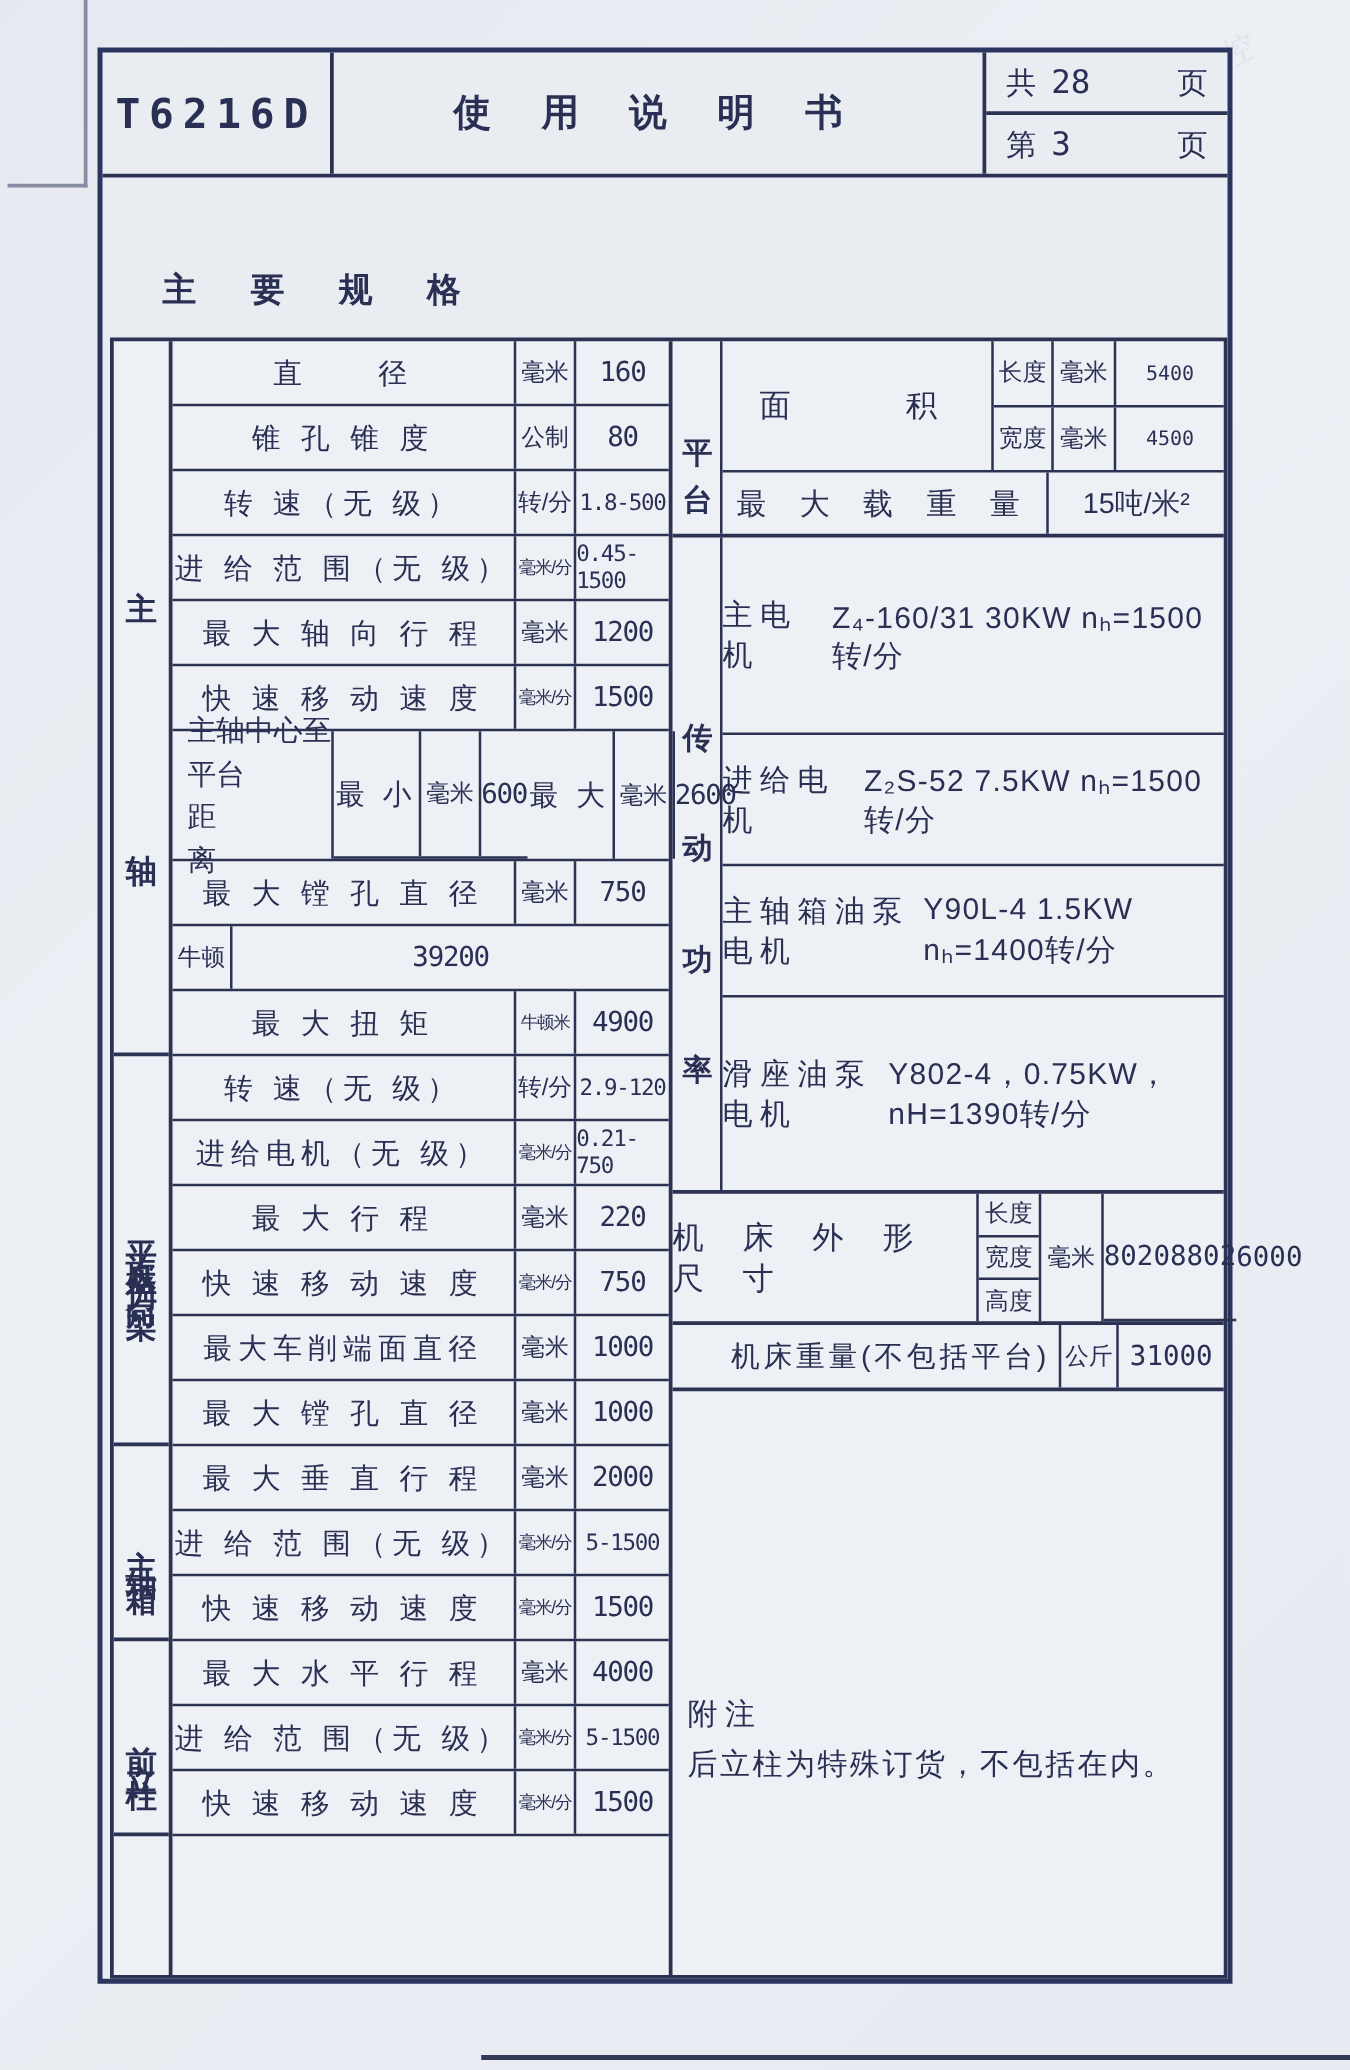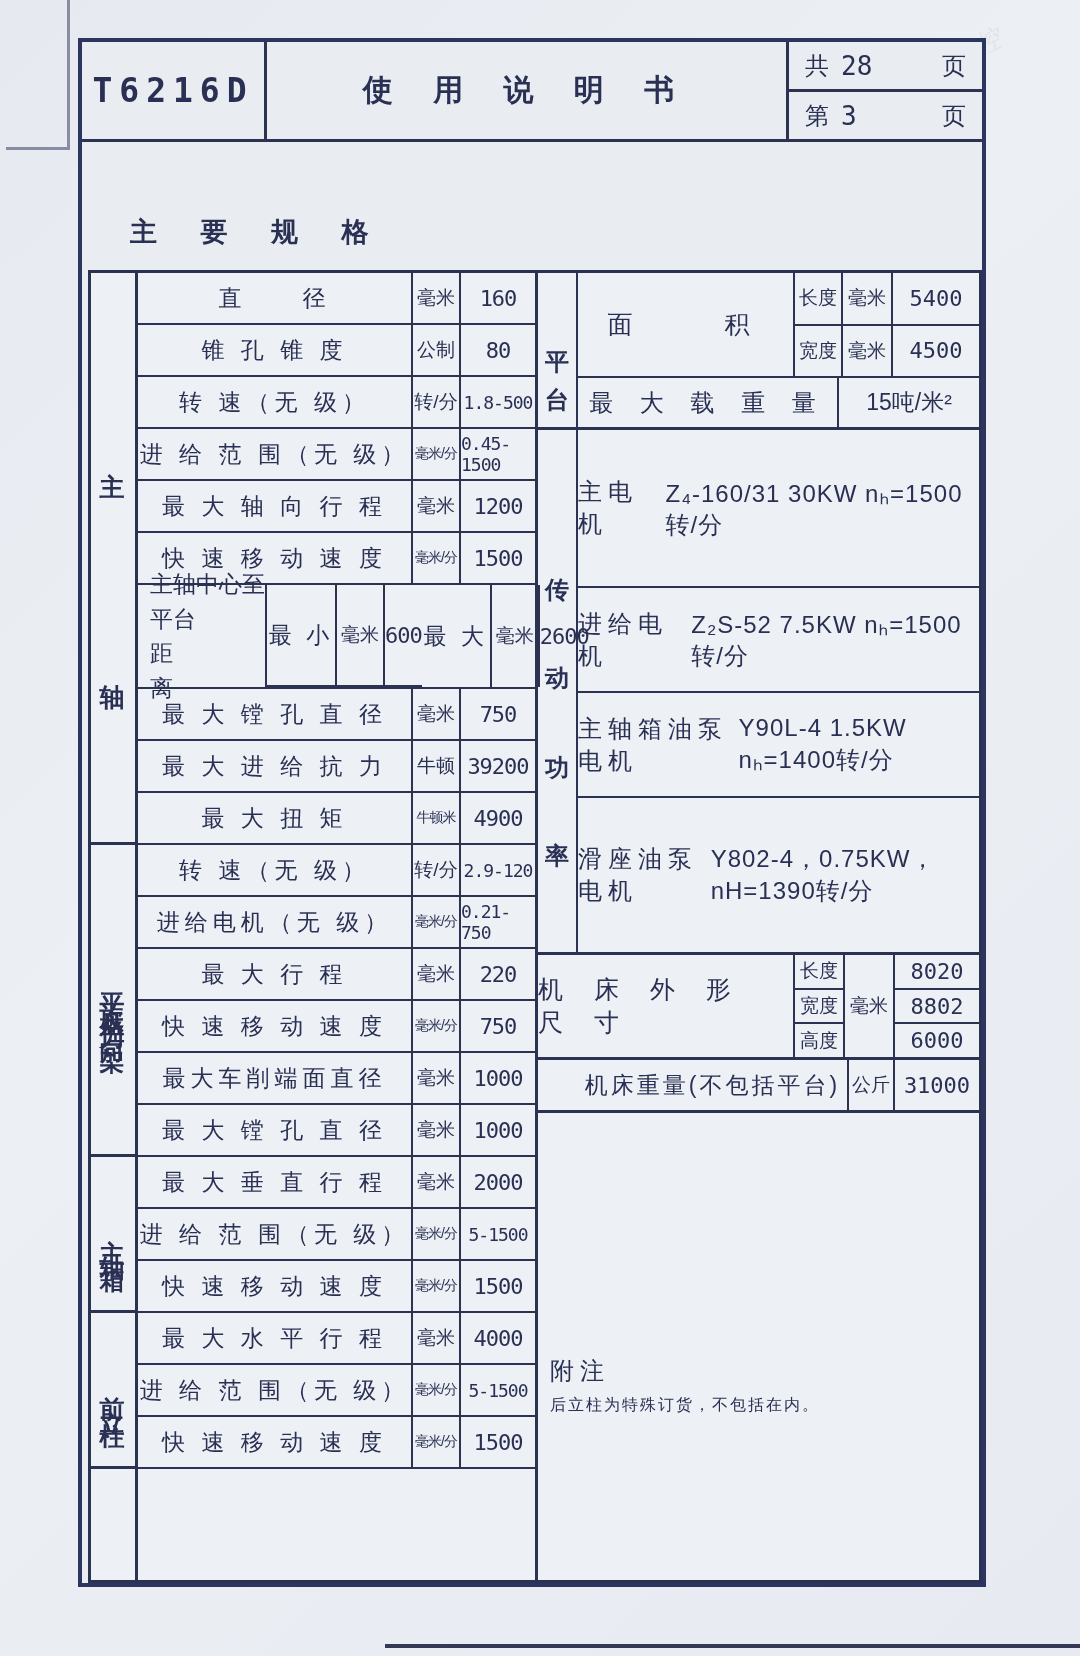--- a/index.html
+++ b/index.html
@@ -103,48 +103,48 @@
   .pw .vtext{letter-spacing:88px;margin-bottom:-88px;font-size:24px;}
   .b1{height:157px;}
   .b1-content{flex:1;display:flex;flex-direction:column;}
   .area-row{height:105px;display:flex;border-bottom:2px solid var(--line);}
   .area-label{flex:1;border-right:2px solid var(--line);display:flex;align-items:center;justify-content:center;font-size:25px;letter-spacing:14px;}
   .area-right{width:184px;display:flex;flex-direction:column;}
   .arow{flex:1;display:flex;}
   .arow:first-child{border-bottom:2px solid var(--line);}
   .a-dim{width:48px;border-right:2px solid var(--line);display:flex;align-items:center;justify-content:center;font-size:19px;}
   .a-unit{width:50px;border-right:2px solid var(--line);display:flex;align-items:center;justify-content:center;font-size:19px;}
-  .a-val{flex:1;display:flex;align-items:center;justify-content:center;font-family:"DejaVu Sans Mono",monospace;font-size:22px;}
+  .a-val{flex:1;display:flex;align-items:center;justify-content:center;font-family:"DejaVu Sans Mono",monospace;font-size:16px;}
   .load-row{flex:1;display:flex;}
   .load-label{flex:1;border-right:2px solid var(--line);display:flex;align-items:center;justify-content:center;font-size:24px;letter-spacing:10px;}
   .load-val{width:140px;display:flex;align-items:center;justify-content:center;font-size:23px;}
   .b2{height:525px;}
   .b2-content{flex:1;display:flex;flex-direction:column;}
   .motor{display:flex;flex-direction:row;align-items:center;justify-content:center;gap:8px;border-bottom:2px solid var(--line);}
   .motor:last-child{border-bottom:none;}
   .m1{height:158px;} .m2{height:105px;} .m3{height:105px;} .m4{flex:1;}
   .motor .mname{font-size:24px;letter-spacing:6px;}
   .motor .mspec{font-size:24px;letter-spacing:1px;}
   .b3{height:105px;}
   .dims-label{flex:1;border-right:2px solid var(--line);display:flex;align-items:center;justify-content:center;font-size:25px;letter-spacing:12px;}
   .dims-mid{width:50px;border-right:2px solid var(--line);display:flex;flex-direction:column;}
   .drow{flex:1;display:flex;align-items:center;justify-content:center;font-size:19px;}
   .dims-mid .drow{border-bottom:2px solid var(--line);}
   .dims-mid .drow:last-child{border-bottom:none;}
   .dims-unit{width:50px;border-right:2px solid var(--line);display:flex;align-items:center;justify-content:center;font-size:19px;}
-  .dims-vals{width:84px;display:flex;flex-direction:column;font-family:"DejaVu Sans Mono",monospace;}
+  .dims-vals{width:96px;display:flex;flex-direction:row;font-family:"DejaVu Sans Mono",monospace;}
   .dims-vals .drow{border-bottom:2px solid var(--line);font-size:22px;}
   .dims-vals .drow:last-child{border-bottom:none;}
   .b4{height:53px;}
   .w-label{flex:1;border-right:2px solid var(--line);display:flex;align-items:center;justify-content:center;font-size:23px;letter-spacing:3px;padding-left:40px;}
   .w-unit{width:46px;border-right:2px solid var(--line);display:flex;align-items:center;justify-content:center;font-size:19px;}
   .w-val{width:84px;display:flex;align-items:center;justify-content:center;font-family:"DejaVu Sans Mono",monospace;font-size:22px;}
   .b5{flex:1;border-bottom:none;display:block;position:relative;}
   .note-title{position:absolute;left:12px;top:242px;font-size:24px;letter-spacing:6px;}
-  .note-text{position:absolute;left:12px;top:282px;font-size:16px;letter-spacing:2px;}
+  .note-text{position:absolute;left:12px;top:282px;font-size:24px;letter-spacing:2px;}
 </style>
 </head>
 <body>
 
 <div class="page">
 
   <div class="wm" style="left:300px;top:60px;"><span>⚙</span><small>爱数控</small></div>
   <div class="wm" style="left:860px;top:20px;"><span>⚙</span><small>爱数控</small></div>
   <div class="wm" style="left:120px;top:320px;"><span>⚙</span><small>爱数控</small></div>
   <div class="wm" style="left:560px;top:290px;"><span>⚙</span><small>爱数控</small></div>
@@ -248,21 +248,20 @@
             </div>
           </div>
         </div>
 
         <div class="lrow">
           <div class="c-name">最 大 镗 孔 直 径</div>
           <div class="c-unit">毫米</div>
           <div class="c-val">750</div>
         </div>
         <div class="lrow">
-          <div class="c-name">最 大 进 给 抗 力</div>
           <div class="c-unit">牛顿</div>
           <div class="c-val">39200</div>
         </div>
         <div class="lrow">
           <div class="c-name">最 大 扭 矩</div>
           <div class="c-unit sm">牛顿米</div>
           <div class="c-val">4900</div>
         </div>
         <div class="lrow">
           <div class="c-name">转 速（无 级）</div>

